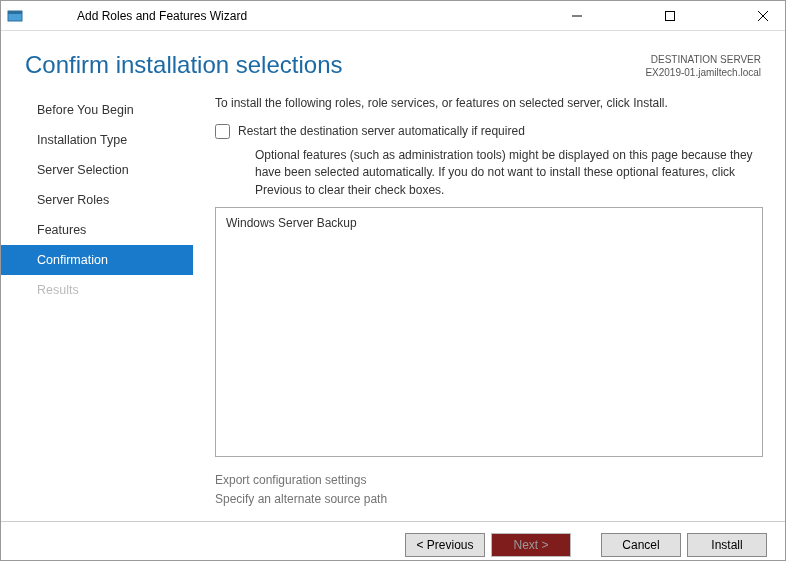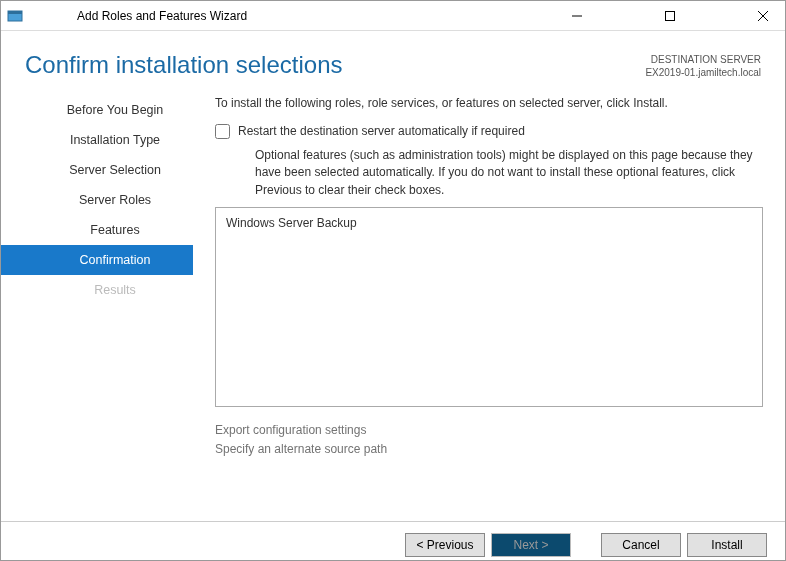--- a/index.html
+++ b/index.html
@@ -5,35 +5,35 @@
 * { box-sizing: border-box; margin: 0; padding: 0; font-family: "Segoe UI", Tahoma, sans-serif; }
 body { background: #fff; width: 786px; height: 561px; overflow: hidden; border: 1px solid #999; }
 .titlebar { height: 30px; display: flex; align-items: center; padding: 0 0 0 6px; border-bottom: 1px solid #ddd; background: #fff; gap: 48px; }
 .titlebar .app-icon { width: 16px; height: 16px; margin-right: 6px; }
 .titlebar .title { font-size: 12px; color: #000; flex: 1; }
 .titlebar .win-btn { width: 45px; height: 29px; display: flex; align-items: center; justify-content: center; cursor: default; }
 .header { display: flex; align-items: flex-end; padding: 20px 24px 10px 24px; }
 .page-title { color: #1b6aa5; font-size: 24px; font-weight: 400; flex: 1; }
 .dest { text-align: right; font-size: 10px; color: #555; line-height: 1.3; }
 .body { display: flex; height: 432px; }
-.sidebar { width: 192px; padding-top: 6px; text-align: center; }
+.sidebar { width: 192px; padding-top: 6px; }
 .nav-item { font-size: 12.5px; color: #333; padding: 8px 0 8px 36px; cursor: default; }
 .nav-item.disabled { color: #bbb; }
 .nav-item.selected { background: #1979ca; color: #fff; }
 .content { flex: 1; padding: 6px 22px 0 22px; font-size: 12px; color: #333; }
 .intro { margin-bottom: 12px; line-height: 1.4; }
 .checkbox-row { display: flex; align-items: center; margin-bottom: 8px; }
 .checkbox-row input { width: 15px; height: 15px; margin-right: 8px; }
 .optional { margin-bottom: 8px; line-height: 1.45; margin-left: 40px; }
-.feature-box { border: 1px solid #aaa; height: 200px; padding: 8px 10px; font-size: 12px; overflow: auto; margin-top: 6px; }
+.feature-box { border: 1px solid #aaa; height: 250px; padding: 8px 10px; font-size: 12px; overflow: auto; margin-top: 6px; }
 .links { margin-top: 14px; }
 .link { color: #737373; font-size: 12px; display: block; line-height: 1.6; cursor: default; }
 .footer { border-top: 1px solid #ccc; height: 46px; display: flex; align-items: center; justify-content: flex-end; padding-right: 18px; gap: 6px; }
 .btn { min-width: 80px; height: 24px; font-size: 12px; border: 1px solid #888; background: #e1e1e1; cursor: default; padding: 0 10px; }
-.btn.disabled { color: #999; border-color: #bbb; background: #0c4a6e; }
+.btn.disabled { color: #999; border-color: #bbb; background: #7f1d1d; }
 .gap { width: 18px; }
 </style>
 </head>
 <body>
 
 <div class="titlebar">
   <span class="app-icon">
     <svg viewBox="0 0 16 16" width="16" height="16">
         <rect x="1" y="3" width="14" height="10" fill="#4a9fd8" stroke="#2c6e9b" stroke-width="1"></rect>
         <rect x="1" y="3" width="14" height="3" fill="#2c6e9b"></rect>

